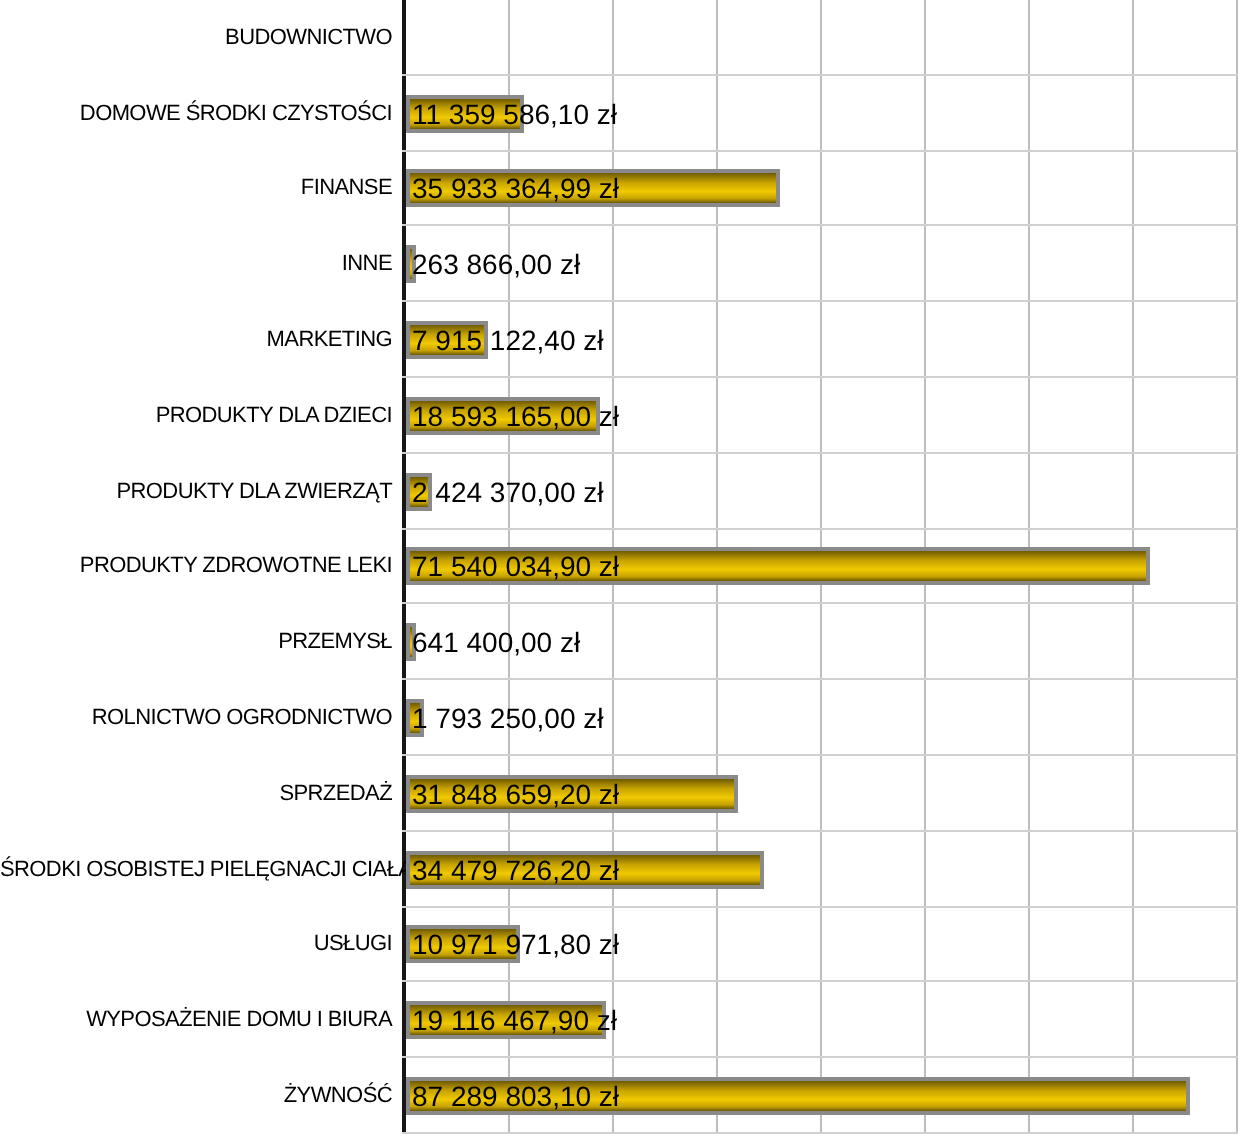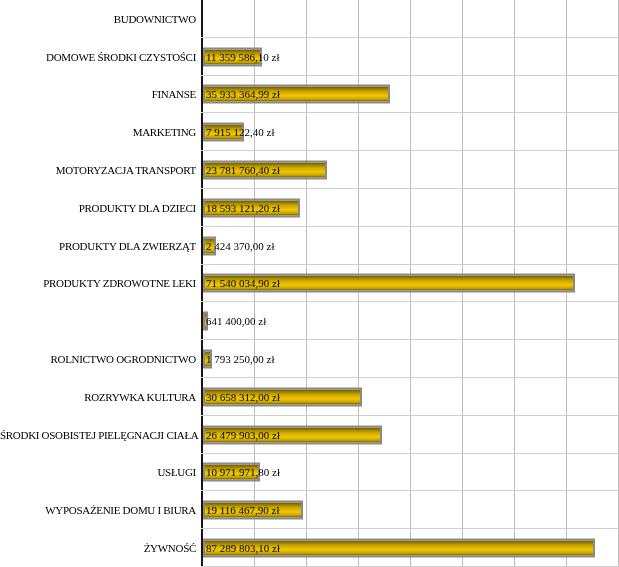--- a/index.html
+++ b/index.html
@@ -2,21 +2,21 @@
 <html style="--bar-bright: #f0c900; --bar-mid: #c7a300; --bar-dark: #6e5a00; --bar-border: #8a8a8a; --axis: #161616; --vgrid: #bdbdbd; --hgrid: #d0d0d0; --bg: #ffffff; --text: #000000;"><head>
 <meta charset="utf-8">
 <style>
   html, body { margin: 0; padding: 0; background: #ffffff; }
   .chart-root {
     position: relative;
     width: 619px;
     height: 567px;
     background: var(--bg, #ffffff);
     overflow: hidden;
-    font-family: Liberation Serif, serif;
+    font-family: Liberation Sans, sans-serif;
     color: var(--text, #000);
   }
   .vgrid {
     position: absolute;
     top: 0; bottom: 0;
     width: 1px;
     background: var(--vgrid, #bdbdbd);
   }
   .y-axis {
     position: absolute;
@@ -61,21 +61,21 @@
       var(--bar-mid, #c7a300) 32%,
       var(--bar-bright, #f0c900) 62%,
       var(--bar-mid, #c7a300) 85%,
       var(--bar-dark, #6e5a00) 100%);
   }
   .val-label {
     position: absolute;
     left: 206px;
     top: 50%;
     transform: translateY(-50%);
-    font-size: 11px;
+    font-size: 14px;
     white-space: nowrap;
     color: var(--text, #000);
   }
 </style>
 </head>
 <body>
 
 <div class="chart-root">
   <div>
       <div class="vgrid" style="left: 254px;"></div>
@@ -100,70 +100,71 @@
         <div class="val-label">11 359 586,10 zł</div>
       </div>
       <div class="row">
         <div class="row-sep"></div>
         <div class="cat-label">FINANSE</div>
         <div class="bar" style="width: 186.855px;"></div>
         <div class="val-label">35 933 364,99 zł</div>
       </div>
       <div class="row">
         <div class="row-sep"></div>
+        <div class="cat-label">INNE</div>
+        <div class="bar" style="width: 5px;"></div>
+        <div class="val-label">263 866,00 zł</div>
+      </div>
+      <div class="row">
+        <div class="row-sep"></div>
         <div class="cat-label">MARKETING</div>
         <div class="bar" style="width: 41.1586px;"></div>
         <div class="val-label">7 915 122,40 zł</div>
       </div>
       <div class="row">
         <div class="row-sep"></div>
-        <div class="cat-label">MOTORYZACJA TRANSPORT</div>
-        <div class="bar" style="width: 123.665px;"></div>
-        <div class="val-label">23 781 760,40 zł</div>
-      </div>
-      <div class="row">
-        <div class="row-sep"></div>
         <div class="cat-label">PRODUKTY DLA DZIECI</div>
         <div class="bar" style="width: 96.6845px;"></div>
-        <div class="val-label">18 593 121,20 zł</div>
+        <div class="val-label">18 593 165,00 zł</div>
       </div>
       <div class="row">
         <div class="row-sep"></div>
         <div class="cat-label">PRODUKTY DLA ZWIERZĄT</div>
         <div class="bar" style="width: 12.6067px;"></div>
         <div class="val-label">2 424 370,00 zł</div>
       </div>
       <div class="row">
         <div class="row-sep"></div>
         <div class="cat-label">PRODUKTY ZDROWOTNE LEKI</div>
         <div class="bar" style="width: 372.008px;"></div>
         <div class="val-label">71 540 034,90 zł</div>
       </div>
       <div class="row">
         <div class="row-sep"></div>
+        <div class="cat-label">PRZEMYSŁ</div>
         <div class="bar" style="width: 5px;"></div>
         <div class="val-label">641 400,00 zł</div>
       </div>
       <div class="row">
         <div class="row-sep"></div>
         <div class="cat-label">ROLNICTWO OGRODNICTWO</div>
         <div class="bar" style="width: 9.3249px;"></div>
         <div class="val-label">1 793 250,00 zł</div>
       </div>
       <div class="row">
         <div class="row-sep"></div>
-        <div class="cat-label">ROZRYWKA KULTURA</div>
-        <div class="bar" style="width: 159.423px;"></div>
-        <div class="val-label">30 658 312,00 zł</div>
+        <div class="cat-label">SPRZEDAŻ</div>
+        <div class="bar" style="width: 165.613px;"></div>
+        <div class="val-label">31 848 659,20 zł</div>
       </div>
       <div class="row">
         <div class="row-sep"></div>
         <div class="cat-label">ŚRODKI OSOBISTEJ PIELĘGNACJI CIAŁA</div>
         <div class="bar" style="width: 179.295px;"></div>
-        <div class="val-label">26 479 903,00 zł</div>
+        <div class="val-label">34 479 726,20 zł</div>
       </div>
       <div class="row">
         <div class="row-sep"></div>
         <div class="cat-label">USŁUGI</div>
         <div class="bar" style="width: 57.0543px;"></div>
         <div class="val-label">10 971 971,80 zł</div>
       </div>
       <div class="row">
         <div class="row-sep"></div>
         <div class="cat-label">WYPOSAŻENIE DOMU I BIURA</div>

